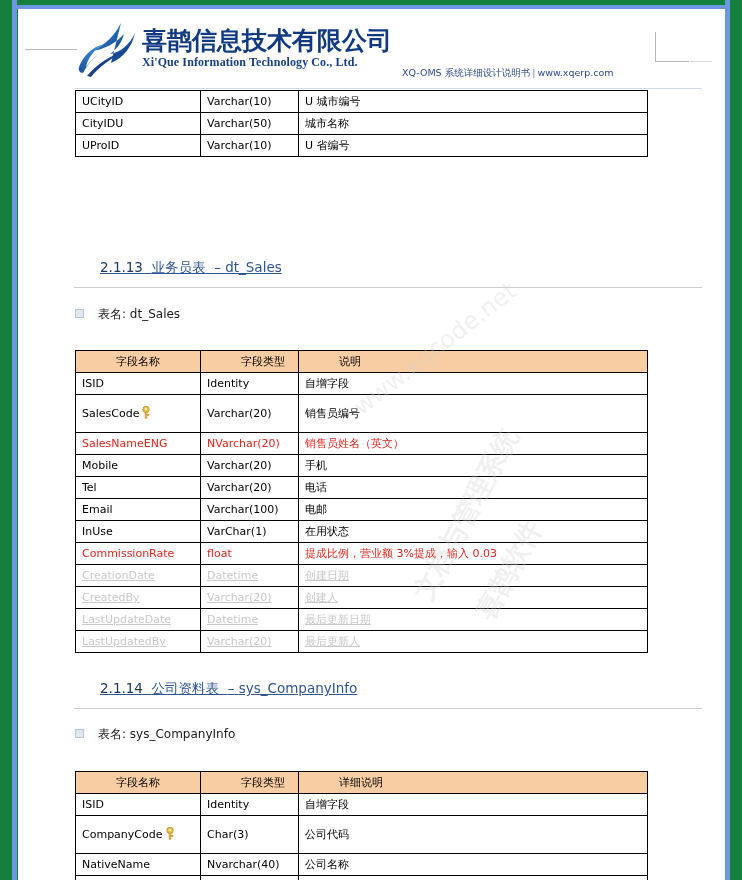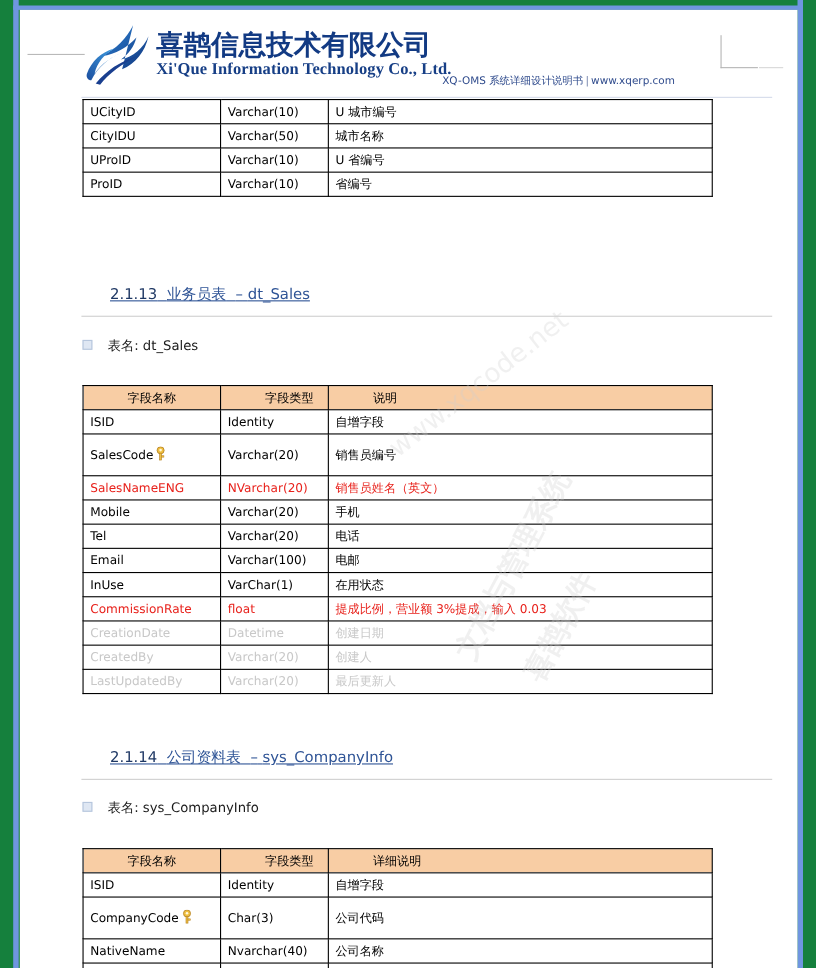--- a/index.html
+++ b/index.html
@@ -66,21 +66,21 @@
     position: absolute; left: 124px; top: 18px;
   }
   .logo-cn {
     font-family: "DejaVu Sans", sans-serif;
     font-size: 25px; font-weight: 700;
     color: #123a83; letter-spacing: 0px;
     line-height: 27px; white-space: nowrap;
   }
   .logo-en {
     font-family: "Liberation Serif", serif;
-    font-size: 15px; font-weight: 700;
+    font-size: 12px; font-weight: 700;
     color: #173f86; letter-spacing: .1px;
     margin-top: 1px; white-space: nowrap;
   }
   .hdr-note {
     position: absolute; left: 384px; top: 58px;
     font-size: 9.5px; color: #2e4a8c; white-space: nowrap;
     font-family: "DejaVu Sans", sans-serif;
   }
   .hdr-note .sep { color: #6f7fa8; padding: 0 2px; }
   .hdr-rule {
@@ -109,21 +109,21 @@
   }
   .doc-table th {
     background: #f8cda4;
     font-weight: normal;
     padding-left: 40px;
   }
   .col-a { width: 125px; }
   .col-b { width: 98px; }
   .col-c { width: 352px; }
   tr.red td   { color: #e8221c; }
-  tr.muted td { color: #c8c8c8; }
+  tr.muted td { color: #c8c8c8; text-decoration: underline; }
   td.tall, th.tall { height: 38px; }
   .keyicon {
     display: inline-block;
     vertical-align: -2px;
     margin-left: 2px;
   }
 
   
   .h3 {
     position: absolute;
@@ -242,25 +242,20 @@
           <tr>
             <td class="col-a">CityIDU</td>
             <td class="col-b">Varchar(50)</td>
             <td class="col-c">城市名称</td>
           </tr>
           <tr>
             <td class="col-a">UProID</td>
             <td class="col-b">Varchar(10)</td>
             <td class="col-c">U 省编号</td>
           </tr>
-          <tr>
-            <td class="col-a">ProID</td>
-            <td class="col-b">Varchar(10)</td>
-            <td class="col-c">省编号</td>
-          </tr>
         </tbody>
     </table>
 
     <div class="h3" style="left:82px; top:250px;">
       <span class="num">2.1.13</span>
       &nbsp;<span>业务员表</span>
       &nbsp;<span>–</span>
       <span>dt_Sales</span>
     </div>
     <div class="h3-rule" style="top:278px;"></div>
@@ -332,20 +327,25 @@
             <td class="col-a">CreationDate</td>
             <td class="col-b">Datetime</td>
             <td class="col-c">创建日期</td>
           </tr>
           <tr class="muted">
             <td class="col-a">CreatedBy</td>
             <td class="col-b">Varchar(20)</td>
             <td class="col-c">创建人</td>
           </tr>
           <tr class="muted">
+            <td class="col-a">LastUpdateDate</td>
+            <td class="col-b">Datetime</td>
+            <td class="col-c">最后更新日期</td>
+          </tr>
+          <tr class="muted">
             <td class="col-a">LastUpdatedBy</td>
             <td class="col-b">Varchar(20)</td>
             <td class="col-c">最后更新人</td>
           </tr>
         </tbody>
     </table>
 
     <div class="h3" style="left:82px; top:671px;">
       <span class="num">2.1.14</span>
       &nbsp;<span>公司资料表</span>

